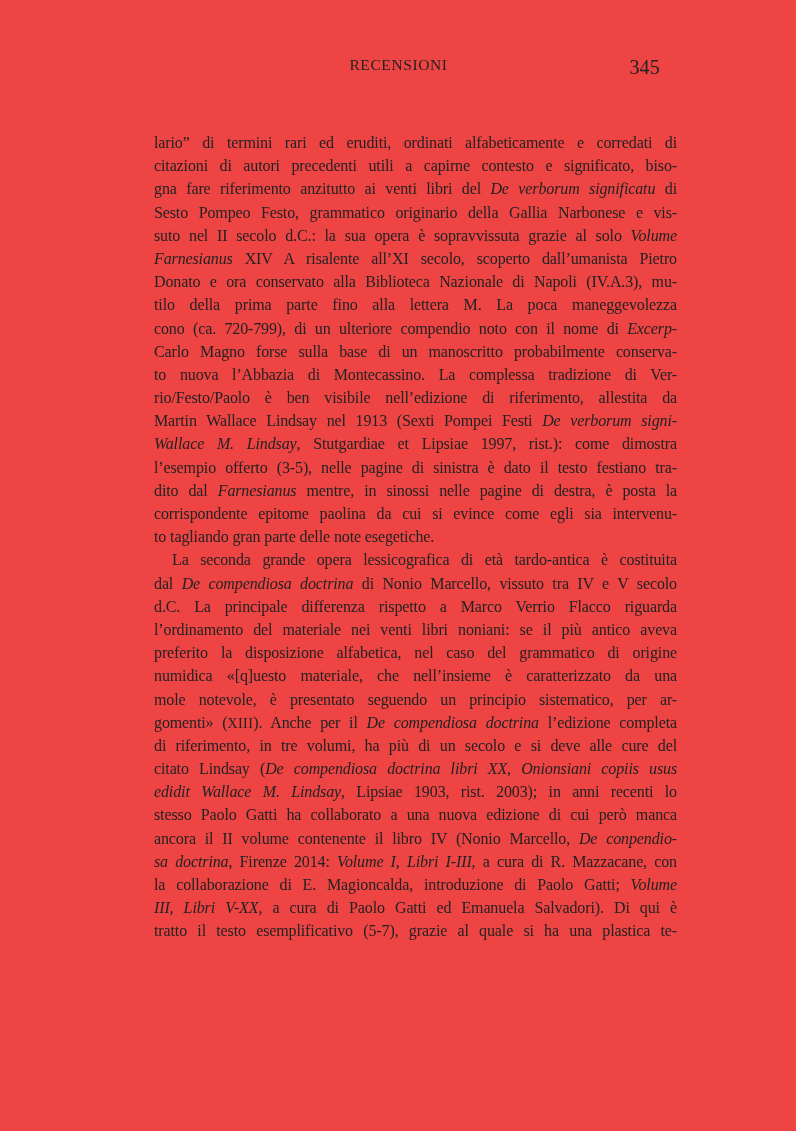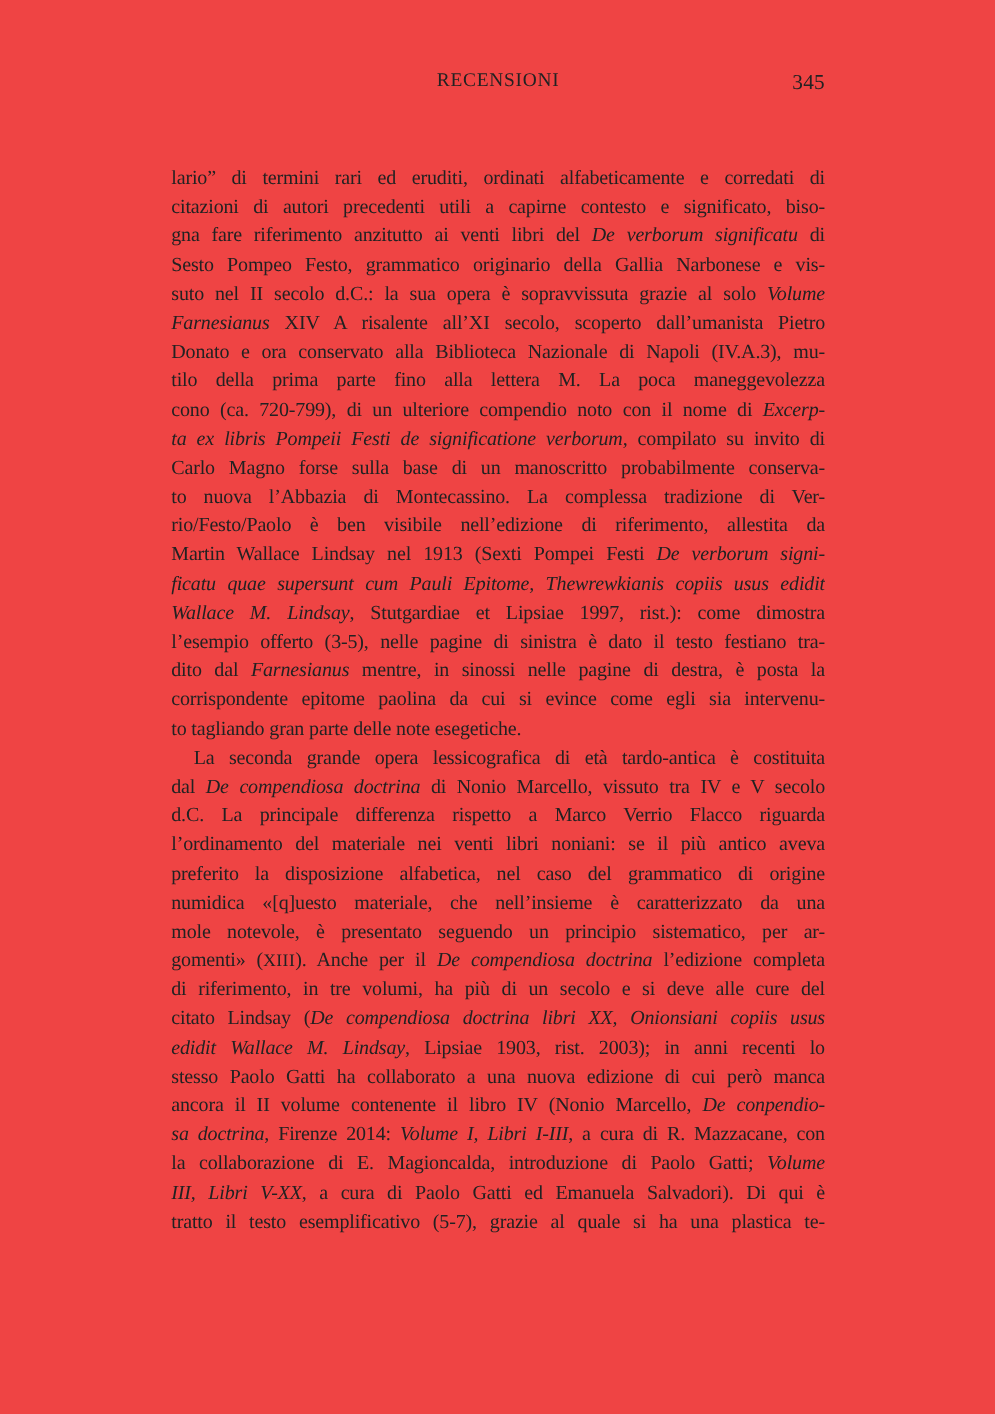--- a/index.html
+++ b/index.html
@@ -21,26 +21,26 @@
   }
   .running-head-title {
     display: block;
     text-align: center;
     font-size: 15.5px;
     letter-spacing: 0.6px;
   }
   .page-number {
     position: absolute;
     right: 0; top: 0;
-    font-size: 17px;
+    font-size: 20px;
     letter-spacing: 0.2px;
   }
   .text-block {
     position: absolute;
-    left: 137px; top: 131px; width: 523px;
+    left: 154px; top: 131px; width: 523px;
     font-size: 16px;
     line-height: 23.2px;
     letter-spacing: -0.12px;
   }
   .line {
     height: 23.2px;
     overflow: hidden;
     text-align: justify;
     text-align-last: justify;
   }
@@ -63,26 +63,24 @@
   <div class="text-block">
       <div class="line"><span class="r">lario” di termini rari ed eruditi, ordinati alfabeticamente e corredati di</span></div>
       <div class="line"><span class="r">citazioni di autori precedenti utili a capirne contesto e significato, biso-</span></div>
       <div class="line"><span class="r">gna fare riferimento anzitutto ai venti libri del </span><span class="i">De verborum significatu</span><span class="r"> di</span></div>
       <div class="line"><span class="r">Sesto Pompeo Festo, grammatico originario della Gallia Narbonese e vis-</span></div>
       <div class="line"><span class="r">suto nel II secolo d.C.: la sua opera è sopravvissuta grazie al solo </span><span class="i">Volume</span></div>
       <div class="line"><span class="i">Farnesianus</span><span class="r"> XIV A risalente all’XI secolo, scoperto dall’umanista Pietro</span></div>
       <div class="line"><span class="r">Donato e ora conservato alla Biblioteca Nazionale di Napoli (IV.A.3), mu-</span></div>
       <div class="line"><span class="r">tilo della prima parte fino alla lettera M. La poca maneggevolezza</span></div>
       <div class="line"><span class="r">cono (ca. 720-799), di un ulteriore compendio noto con il nome di </span><span class="i">Excerp-</span></div>
-      <div class="line"><span class="i">ta ex libris Pompeii Festi de significatione verborum,</span><span class="r"> compilato su invito di</span></div>
       <div class="line"><span class="r">Carlo Magno forse sulla base di un manoscritto probabilmente conserva-</span></div>
       <div class="line"><span class="r">to nuova l’Abbazia di Montecassino. La complessa tradizione di Ver-</span></div>
       <div class="line"><span class="r">rio/Festo/Paolo è ben visibile nell’edizione di riferimento, allestita da</span></div>
       <div class="line"><span class="r">Martin Wallace Lindsay nel 1913 (Sexti Pompei Festi </span><span class="i">De verborum signi-</span></div>
-      <div class="line"><span class="i">ficatu quae supersunt cum Pauli Epitome, Thewrewkianis copiis usus edidit</span></div>
       <div class="line"><span class="i">Wallace M. Lindsay</span><span class="r">, Stutgardiae et Lipsiae 1997, rist.): come dimostra</span></div>
       <div class="line"><span class="r">l’esempio offerto (3-5), nelle pagine di sinistra è dato il testo festiano tra-</span></div>
       <div class="line"><span class="r">dito dal </span><span class="i">Farnesianus</span><span class="r"> mentre, in sinossi nelle pagine di destra, è posta la</span></div>
       <div class="line"><span class="r">corrispondente epitome paolina da cui si evince come egli sia intervenu-</span></div>
       <div class="line left"><span class="r">to tagliando gran parte delle note esegetiche.</span></div>
       <div class="line indent"><span class="r">La seconda grande opera lessicografica di età tardo-antica è costituita</span></div>
       <div class="line"><span class="r">dal </span><span class="i">De compendiosa doctrina</span><span class="r"> di Nonio Marcello, vissuto tra IV e V secolo</span></div>
       <div class="line"><span class="r">d.C. La principale differenza rispetto a Marco Verrio Flacco riguarda</span></div>
       <div class="line"><span class="r">l’ordinamento del materiale nei venti libri noniani: se il più antico aveva</span></div>
       <div class="line"><span class="r">preferito la disposizione alfabetica, nel caso del grammatico di origine</span></div>

